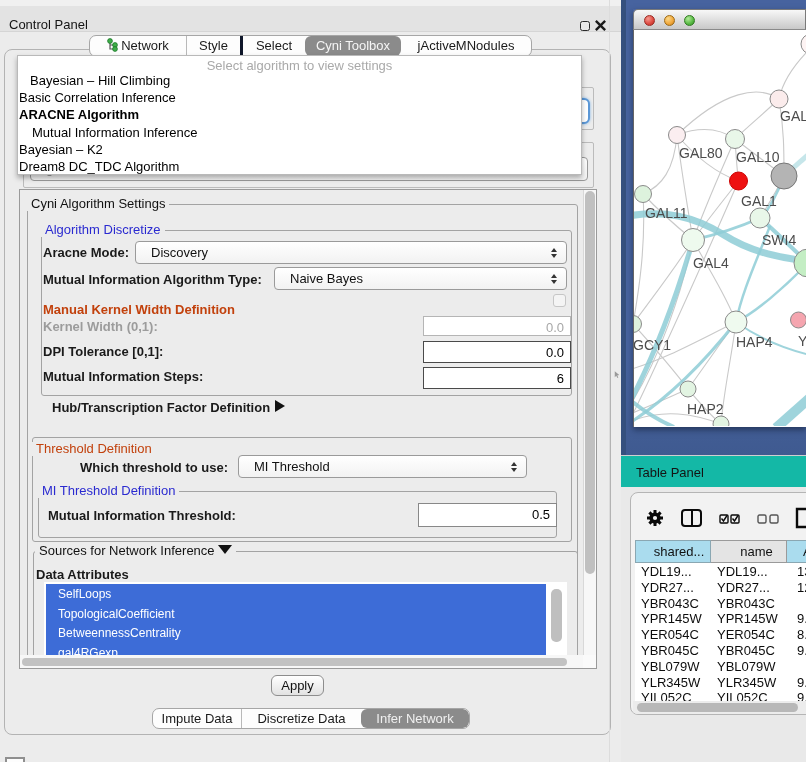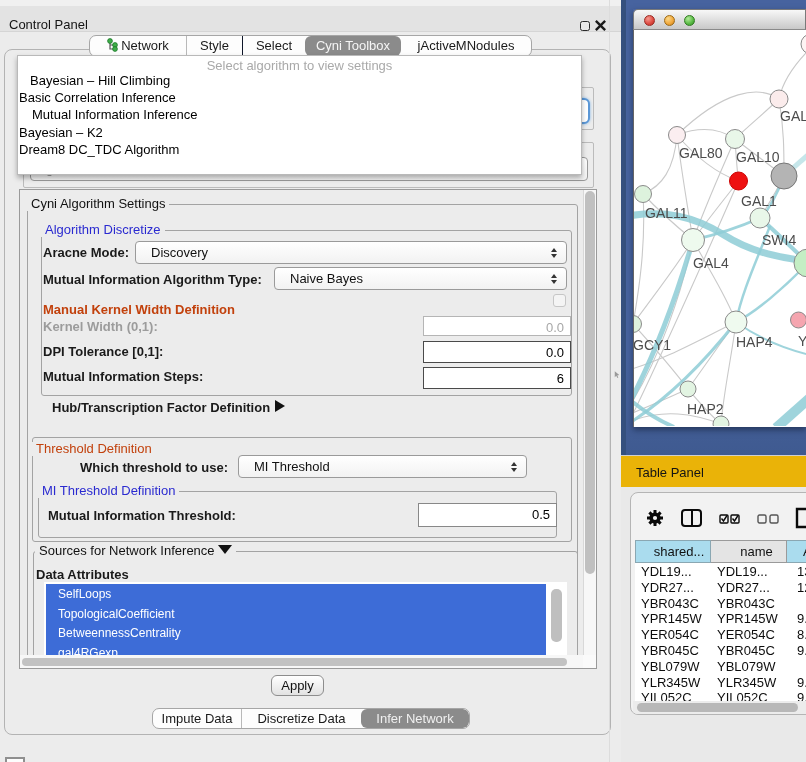--- a/index.html
+++ b/index.html
@@ -31,21 +31,21 @@
 <div class="abs" style="left:4px;top:49px;width:607px;height:686px;background:#ececec;border:1px solid #b3b3b3;border-radius:8px"></div>
 
 <div class="abs" style="left:89px;top:35px;height:22px;background:#fdfdfd;border:1px solid #a6a6a6;border-radius:7px;display:flex;font-size:13px;line-height:20px;color:#1a1a1a;overflow:hidden">
   <div style="width:97px;text-align:center;border-right:1px solid #b9b9b9">
     <svg width="12" height="14" viewBox="0 0 12 14" style="vertical-align:-2px;margin-right:2px">
         <path d="M3 3 L3 11 L8 11 M3 7 L7 7" stroke="#555" stroke-width="1.2" fill="none"></path>
         <circle cx="3" cy="3" r="2.4" fill="#3fae49" stroke="#1c7a2a" stroke-width=".8"></circle>
         <circle cx="8" cy="7" r="2.4" fill="#3fae49" stroke="#1c7a2a" stroke-width=".8"></circle>
         <circle cx="8" cy="11" r="2.4" fill="#3fae49" stroke="#1c7a2a" stroke-width=".8"></circle>
       </svg>Network</div>
-  <div style="width:56px;text-align:center;border-right:1px solid #0f172a">Style</div>
+  <div style="width:56px;text-align:center;border-right:3px solid #0f172a">Style</div>
   <div style="width:62px;text-align:center">Select</div>
   <div style="width:96px;text-align:center;background:#8b8b8b;color:#f5f5f5;border-radius:6px">Cyni Toolbox</div>
   <div style="width:130px;text-align:center">jActiveMNodules</div>
 </div>
 
 <div class="abs" style="left:23px;top:87px;width:571px;height:43px;border:1px solid #bbb;border-radius:2px"></div>
 <div class="abs" style="left:570px;top:98px;width:20px;height:26px;border:2px solid #5b97d6;border-radius:6px;background:#fff;box-shadow:0 0 3px #7db4e8"></div>
 <div class="abs" style="left:23px;top:142px;width:571px;height:46px;border:1px solid #bbb;border-radius:2px"></div>
 <div class="combo" style="left:30px;top:157px;width:558px;height:24px">
     <span style="color:#888">galFiltered.sif default node</span>
@@ -233,21 +233,21 @@
     <text x="102" y="317">HAP4</text>
     <text x="164" y="316">Y</text>
     <text x="53" y="384">HAP2</text>
   </g>
 </svg>
 
 <svg class="abs" style="left:614px;top:371px" width="6" height="8" viewBox="0 0 8 10">
     <path d="M1 0 L1 8 L3 6 L4.5 9 L5.8 8.4 L4.3 5.5 L7 5 Z" fill="#9a9a9a"></path>
   </svg>
 
-<div class="abs" style="left:621px;top:455px;width:185px;height:41px;background:#eab308;border-top:1px solid #cfcfcf;border-bottom:1px solid #d8d8d8">
+<div class="abs" style="left:621px;top:455px;width:185px;height:41px;background:#14b8a6;border-top:1px solid #cfcfcf;border-bottom:1px solid #d8d8d8">
   <span style="position:absolute;left:15px;top:9px;font-size:13px;color:#141414">Table Panel</span>
 </div>
 <div class="abs" style="left:621px;top:487px;width:185px;height:275px;background:#e9e9e9"></div>
 
 <div class="abs" style="left:630px;top:492px;width:200px;height:223px;background:#f2f2f2;border:1px solid #b5b5b5;border-radius:8px 0 0 8px;overflow:hidden">
 
   <svg style="position:absolute;left:15px;top:16px" width="18" height="18" viewBox="0 0 18 18">
     <g fill="#0a0a0a">
         <circle cx="9" cy="9" r="5.6"></circle>
     <g stroke="#0a0a0a" stroke-width="3" stroke-linecap="butt">
@@ -297,16 +297,17 @@
   </div>
 
   <div style="position:absolute;left:2px;top:208px;width:198px;height:13px;background:#ececec"></div>
   <div style="position:absolute;left:6px;top:210px;width:161px;height:9px;background:#b8b8b8;border-radius:4.5px"></div>
 </div>
 
 <div class="abs" style="left:17px;top:55px;width:565px;height:120px;background:#fff;border:1px solid #b9b9b9;box-shadow:0 3px 5px rgba(0,0,0,.3);font-size:13px;color:#000;overflow:hidden;padding-top:2px">
   <div style="text-align:center;color:#a9a9a9;height:16px">Select algorithm to view settings</div>
   <div style="padding-left:12px;height:17.2px;line-height:14px">Bayesian – Hill Climbing</div>
   <div style="padding-left:1px;height:17.2px;line-height:14px">Basic Correlation Inference</div>
+  <div style="padding-left:1px;height:17.2px;line-height:14px;font-weight:bold">ARACNE Algorithm</div>
   <div style="padding-left:14px;height:17.2px;line-height:14px">Mutual Information Inference</div>
   <div style="padding-left:1px;height:17.2px;line-height:14px">Bayesian – K2</div>
   <div style="padding-left:1px;height:17.2px;line-height:14px">Dream8 DC_TDC Algorithm</div>
 </div>
 
 </body></html>

